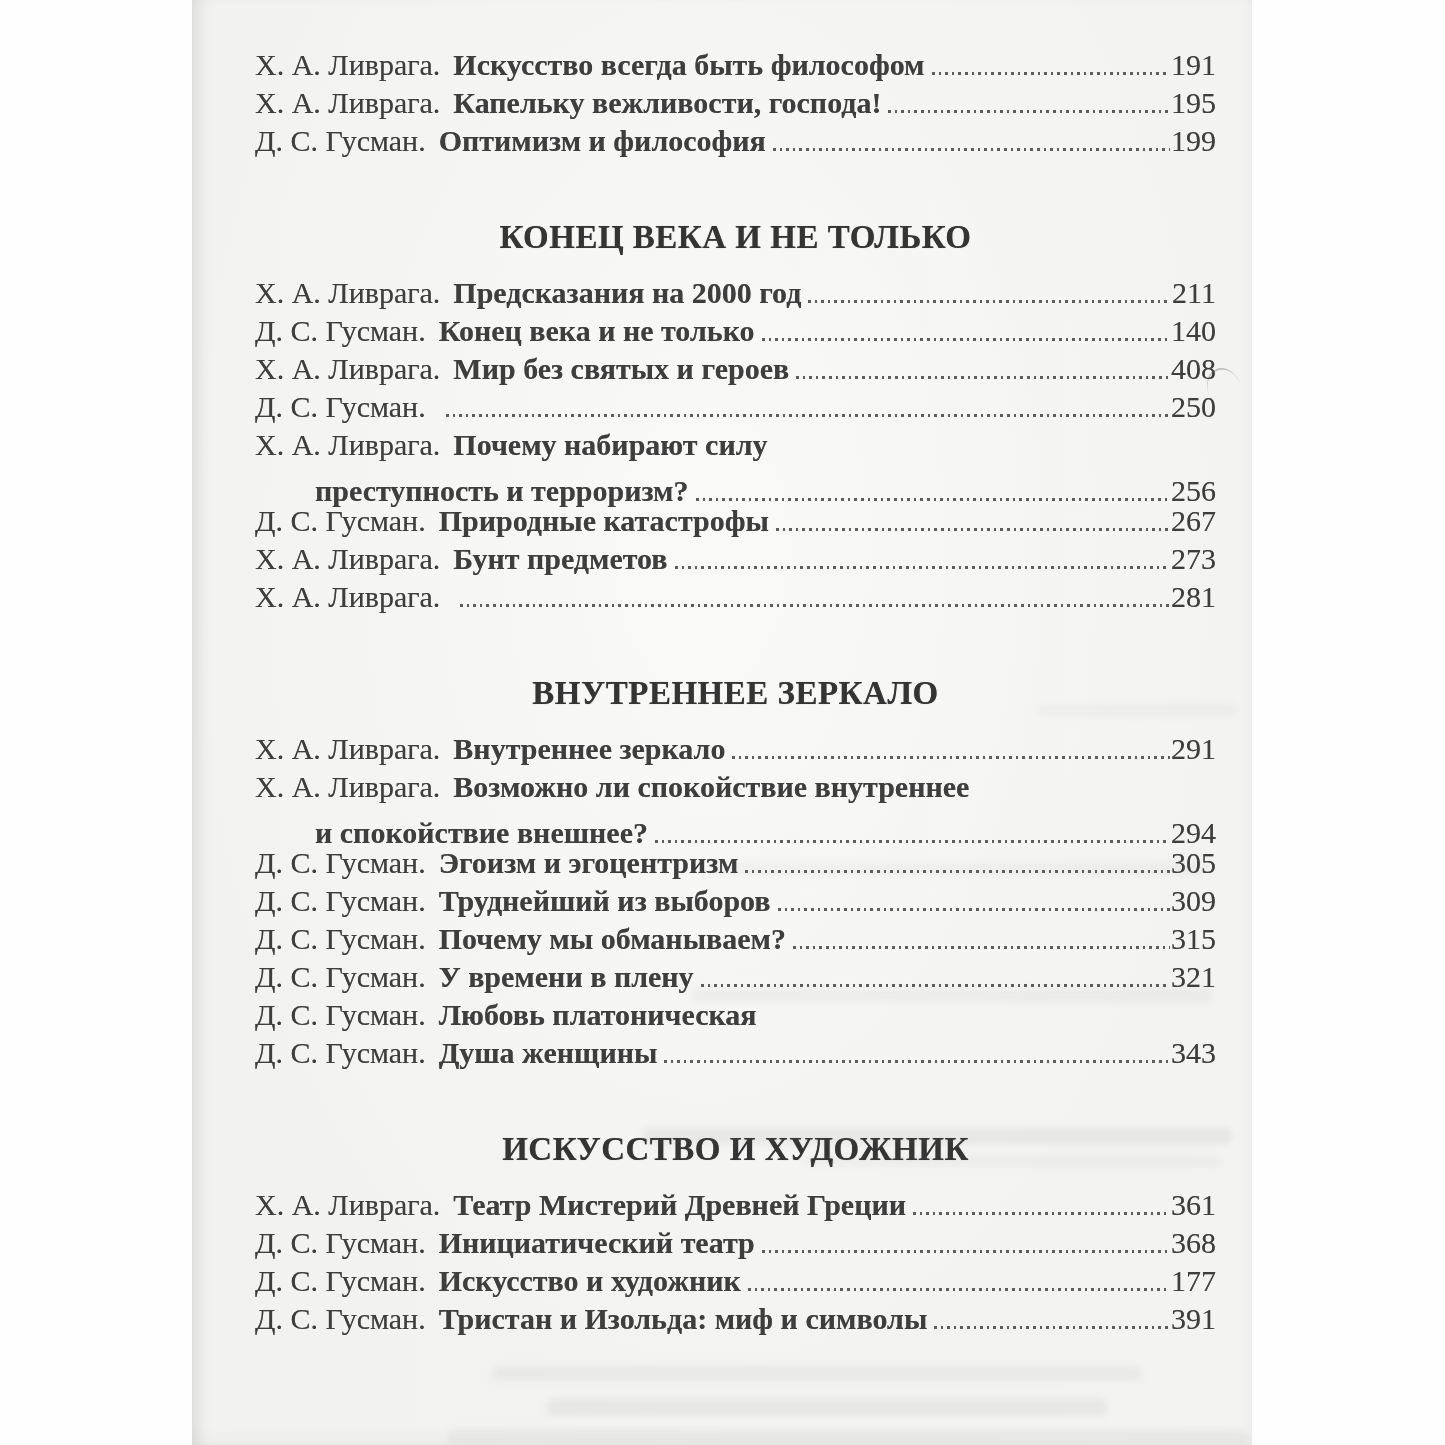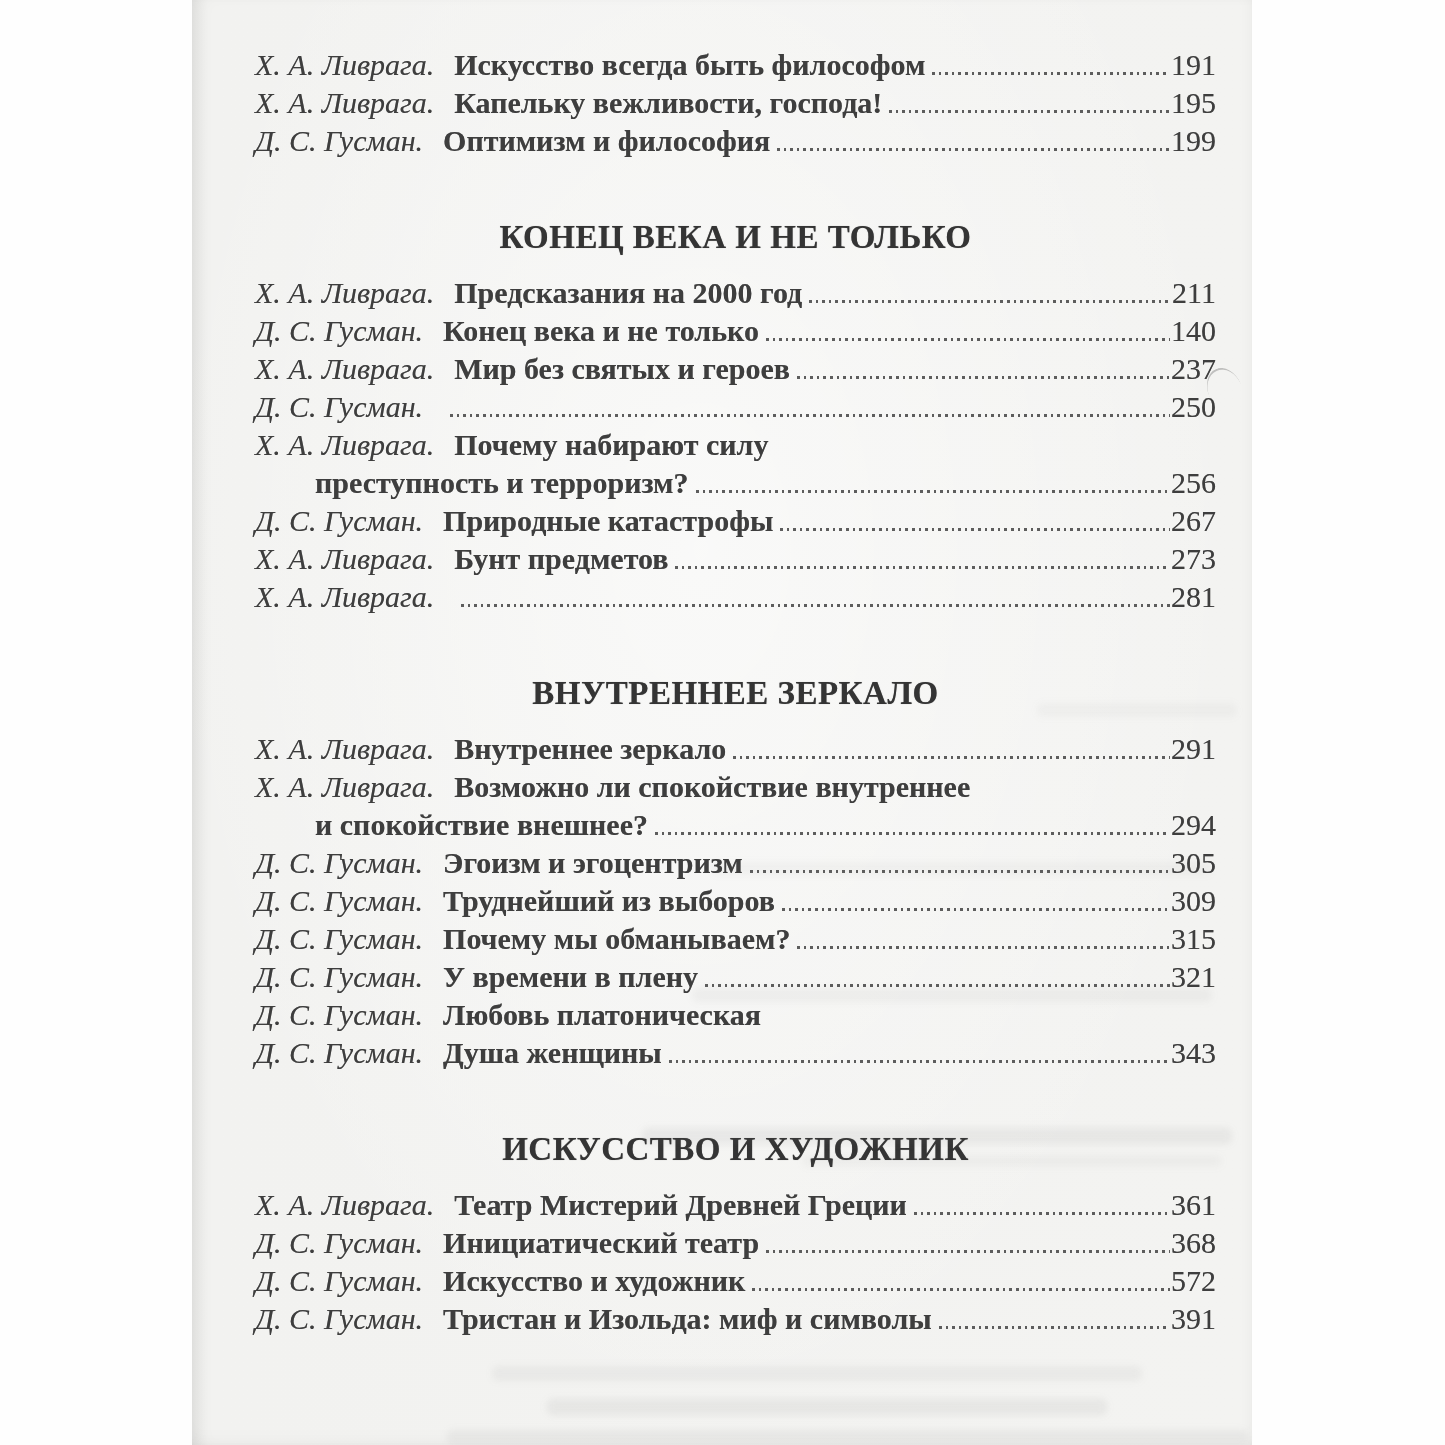--- a/index.html
+++ b/index.html
@@ -52,26 +52,25 @@
   .entry {
     display: flex;
     align-items: baseline;
     height: 38px;
     font-size: 30px;
     line-height: 38px;
     white-space: nowrap;
     text-shadow: 0 0 0.6px rgba(50,50,50,0.5);
   }
   .author {
-    font-style: italic;
-    margin-right: 20px;
+    margin-right: 13px;
     flex: 0 0 auto;
   }
   .title { flex: 0 0 auto; font-weight: bold; }
-  .cont .title { padding-left: 60px; }
+  .cont .title { padding-left: 60px; margin-top: 8px; }
   .leader {
     flex: 1 1 auto;
     height: 3px;
     min-width: 20px;
     margin: 0 1px 0 7px;
     background-image: repeating-linear-gradient(
       to right,
       rgba(72,72,72,0.88) 0px, rgba(72,72,72,0.88) 2.6px,
       rgba(0,0,0,0) 2.6px, rgba(0,0,0,0) 6.6px);
     background-position: left bottom;
@@ -139,21 +138,21 @@
         <div class="entry">
           <span class="author">Д. С. Гусман.</span>
           <span class="title">Конец века и не только</span>
           <span class="leader"></span>
           <span class="pagenum">140</span>
         </div>
         <div class="entry">
           <span class="author">Х. А. Ливрага.</span>
           <span class="title">Мир без святых и героев</span>
           <span class="leader"></span>
-          <span class="pagenum">237</span>
+          <span class="pagenum">408</span>
         </div>
         <div class="entry">
           <span class="author">Д. С. Гусман.</span>
           <span class="leader"></span>
           <span class="pagenum">250</span>
         </div>
         <div class="entry firstline">
           <span class="author">Х. А. Ливрага.</span>
           <span class="title">Почему набирают силу</span>
         </div>
@@ -239,21 +238,21 @@
         <div class="entry">
           <span class="author">Д. С. Гусман.</span>
           <span class="title">Инициатический театр</span>
           <span class="leader"></span>
           <span class="pagenum">368</span>
         </div>
         <div class="entry">
           <span class="author">Д. С. Гусман.</span>
           <span class="title">Искусство и художник</span>
           <span class="leader"></span>
-          <span class="pagenum">572</span>
+          <span class="pagenum">177</span>
         </div>
         <div class="entry">
           <span class="author">Д. С. Гусман.</span>
           <span class="title">Тристан и Изольда: миф и символы</span>
           <span class="leader"></span>
           <span class="pagenum">391</span>
         </div>
       </div>
     <div class="ghost g1"></div>
     <div class="ghost g2"></div>

